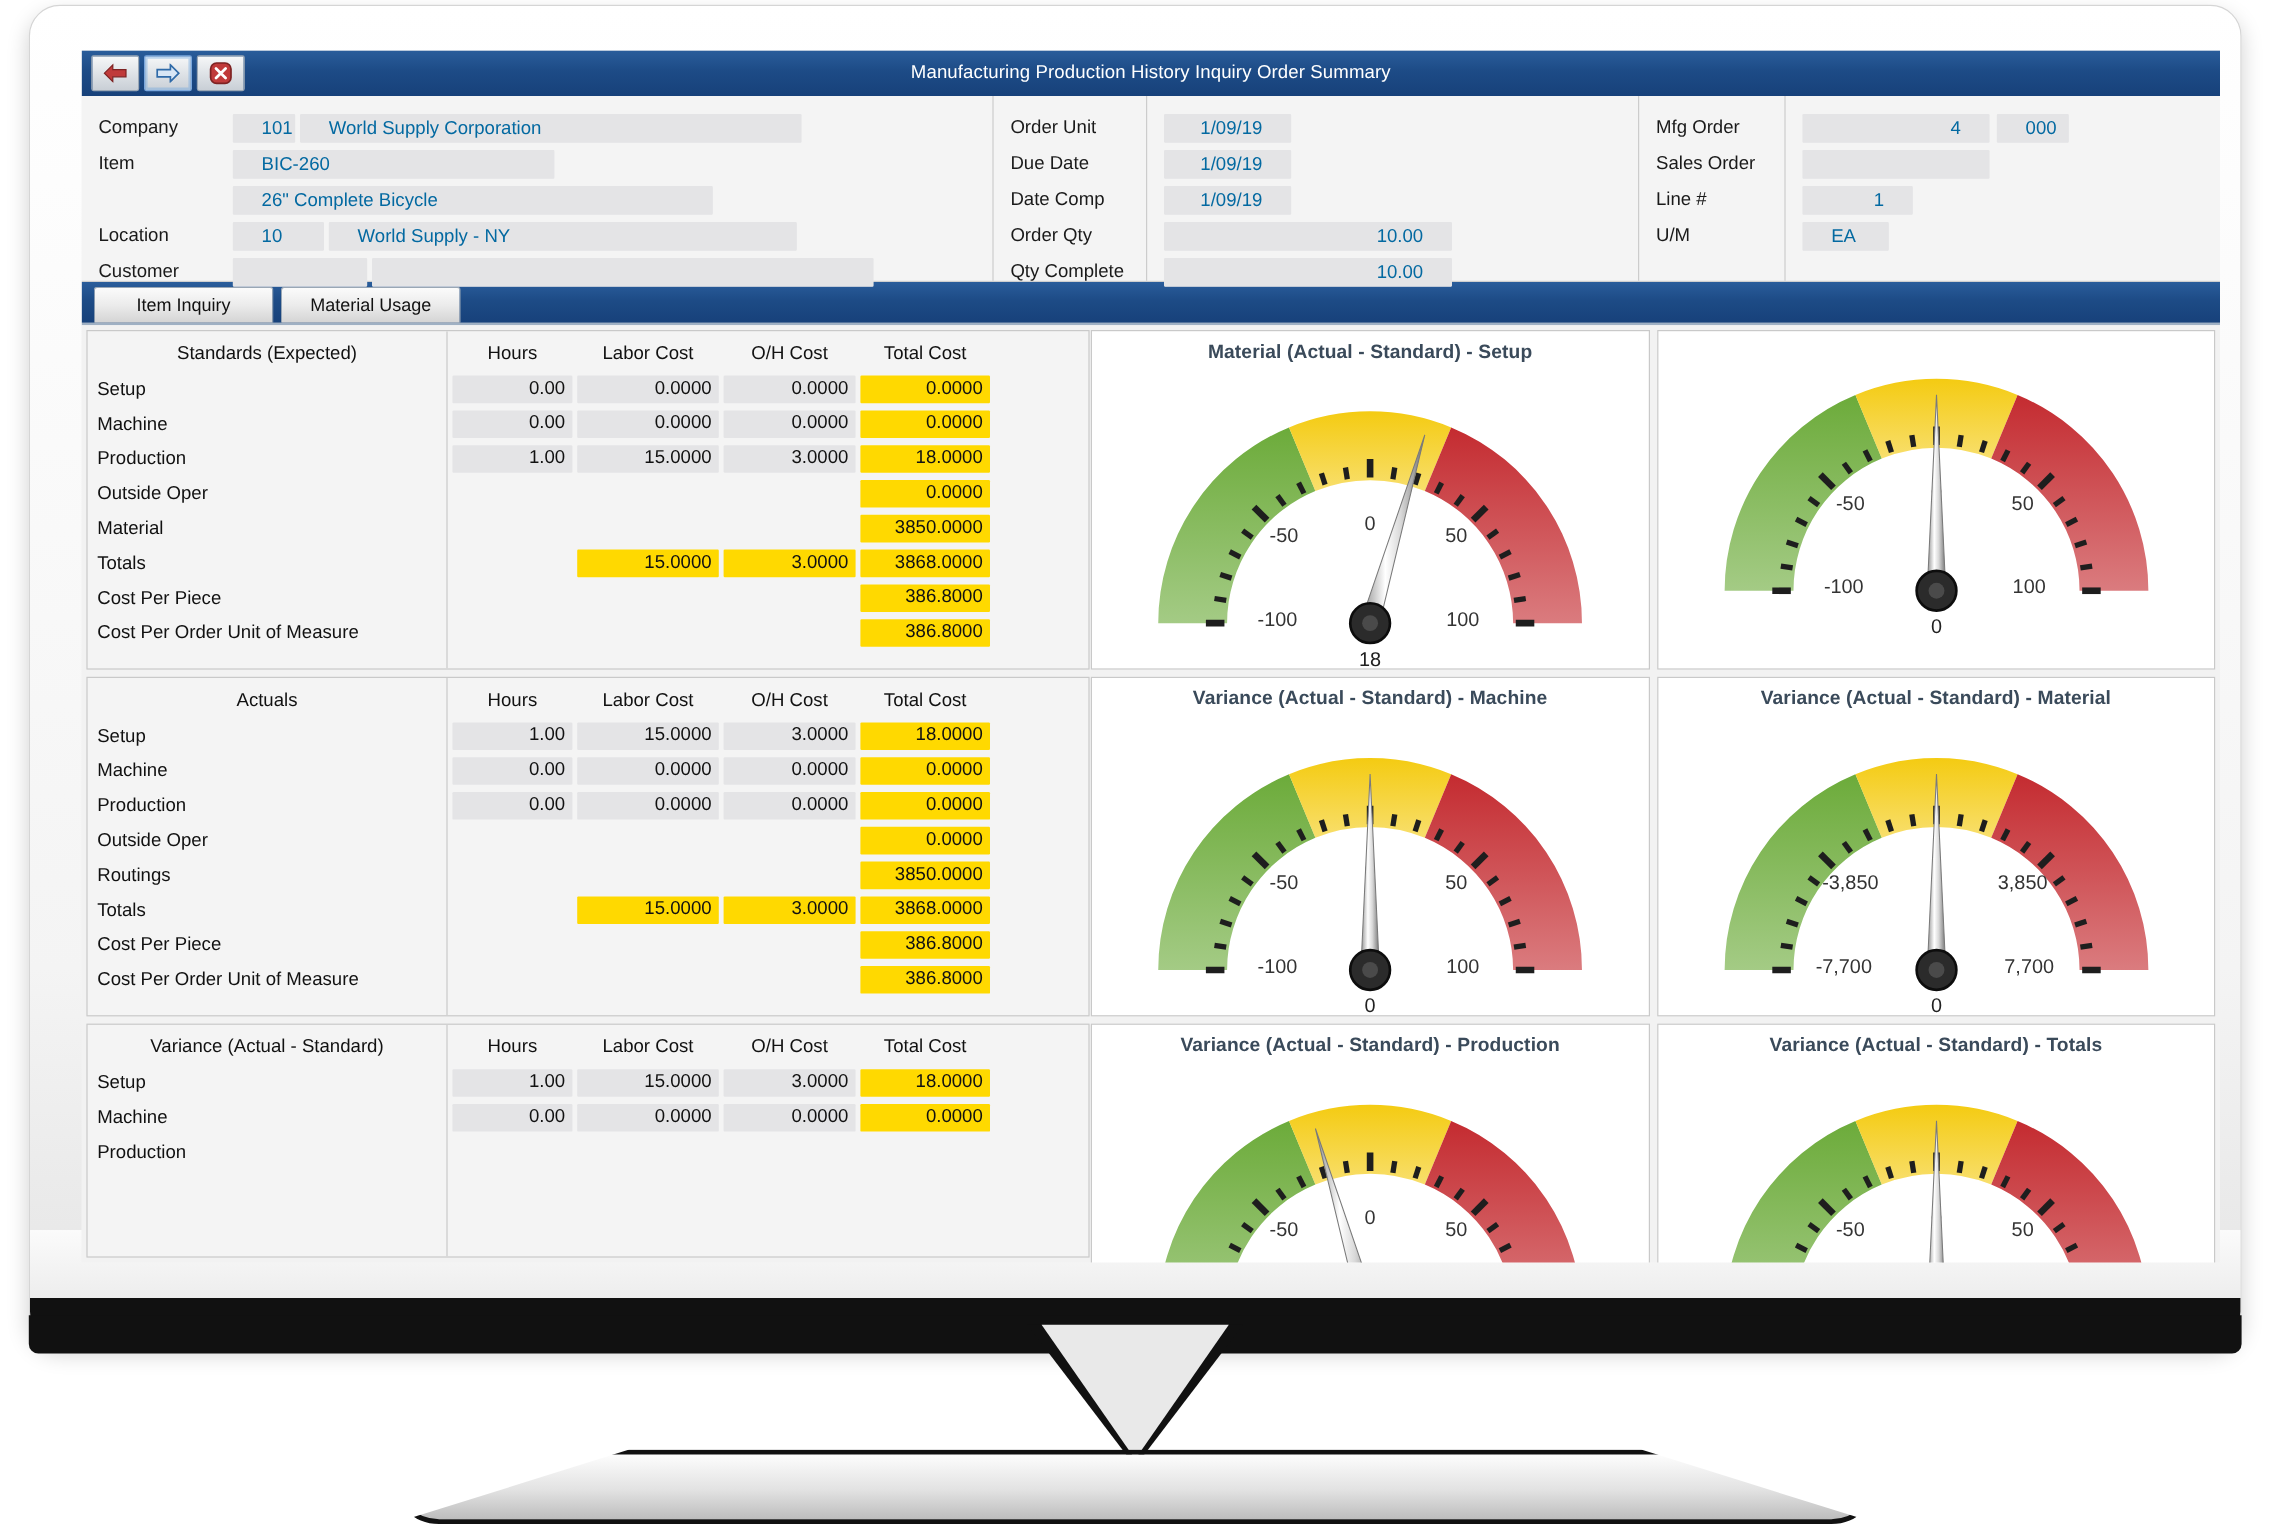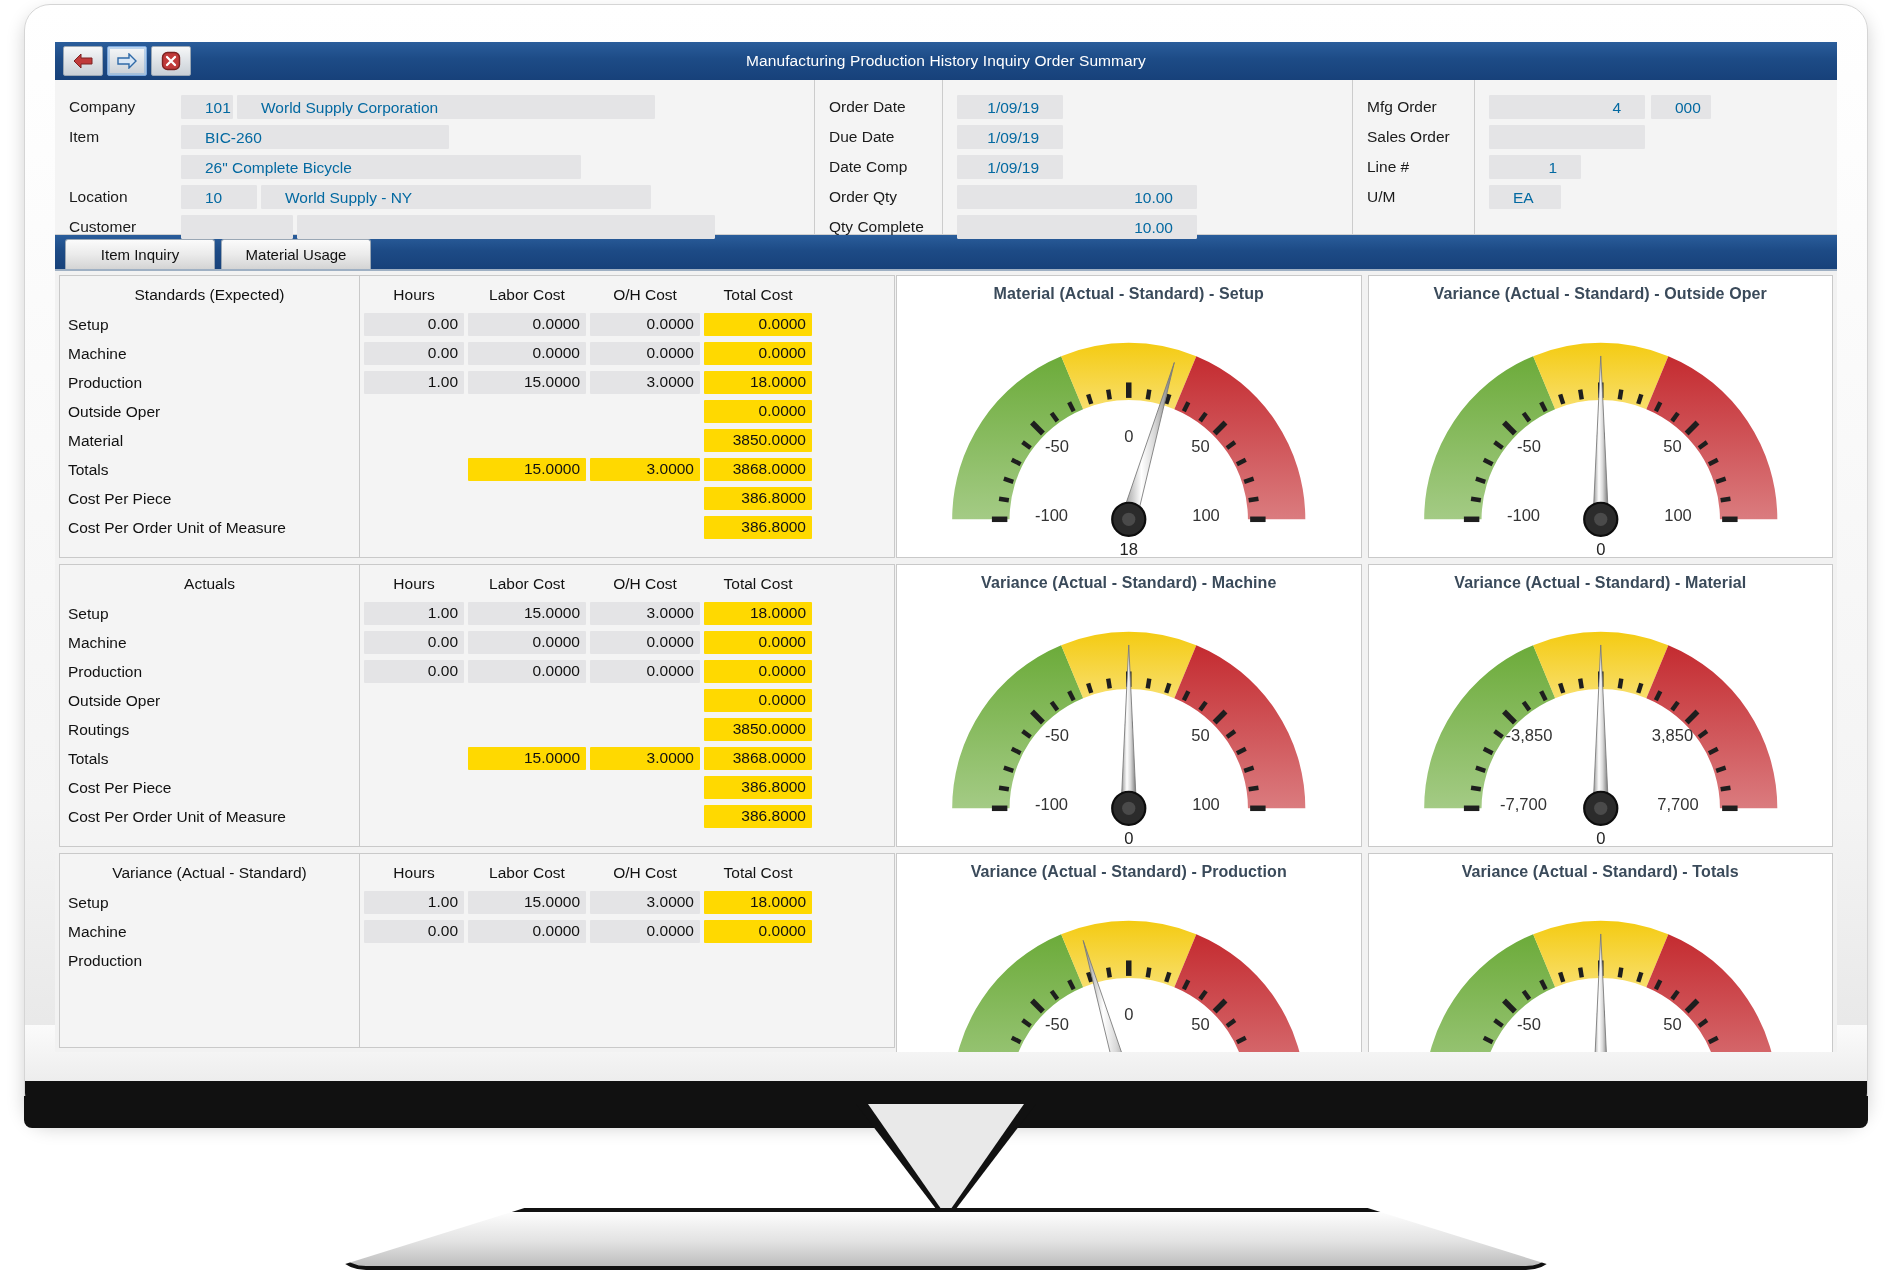--- a/index.html
+++ b/index.html
@@ -51,21 +51,21 @@
   .stand-base-shadow{
     position:absolute; left:50%; top:1206px; transform:translateX(-50%);
     width:1268px; height:68px; background:#111;
     border-radius: 10px 10px 44px 44px;
     clip-path: polygon(15.5% 0, 84.5% 0, 100% 100%, 0% 100%);
     z-index:-1;
   }
 
   
   .screen {
-    position:absolute; left:55px; top:42px; width:1782px; height:1010px;
+    position:absolute; left:68px; top:42px; width:1782px; height:1010px;
     background:#f2f2f2; overflow:hidden;
   }
 
   
   .titlebar {
     position:relative; height:38px;
     background: linear-gradient(180deg,#2a5d9b 0%,#1d4b86 45%,#17417a 100%);
     display:flex; align-items:center;
   }
   .nav-btns { display:flex; gap:4px; margin-left:8px; }
@@ -229,21 +229,21 @@
         </div>
         <div class="frow">
           <div class="flabel">Customer</div>
           <div class="fbox" style="width:112px"></div>
           <div class="fbox" style="width:418px;margin-left:4px"></div>
         </div>
       </div>
 
       <div class="hgroup g2">
         <div class="frow">
-          <div class="flabel">Order Date</div>
+          <div class="flabel">Order Unit</div>
         </div>
         <div class="frow">
           <div class="flabel">Due Date</div>
         </div>
         <div class="frow">
           <div class="flabel">Date Comp</div>
         </div>
         <div class="frow">
           <div class="flabel">Order Qty</div>
         </div>
@@ -541,21 +541,20 @@
                   <text x="275.05382386916233" y="130.9461761308376" text-anchor="middle" dominant-baseline="middle" class="tick-lbl">50</text>
                   <text x="280" y="193.99999999999997" text-anchor="middle" dominant-baseline="middle" class="tick-lbl">100</text>
                   <path d="M 216.7220557997386 197.9529377422746 L 251.29068369380593 53.876534519812424 L 203.2779442002614 194.0470622577254 Z" fill="url(#ndl0)" stroke="#7a7a7a" stroke-width="0.8"></path>
                   <circle cx="210" cy="196" r="15" fill="#2b2b2b" stroke="#0d0d0d" stroke-width="2"></circle>
                   <circle cx="210" cy="196" r="6" fill="#4a4a4a"></circle>
                   <text x="210" y="228" text-anchor="middle" class="val-lbl">18</text>
                 </svg>
               </div>
           </div>
           <div class="gauge-card">
-            <div class="gauge-title">Variance (Actual - Standard) - Outside Oper</div>
             <div class="gauge-host">
                 <svg viewBox="0 0 420 230" class="gauge-svg" width="100%" preserveAspectRatio="xMidYMin meet">
                   <defs>
                     <linearGradient id="bg1_0" x1="0" y1="1" x2="0" y2="0">
                       <stop offset="0%" stop-color="#6cab3a" stop-opacity="0.62"></stop>
                       <stop offset="100%" stop-color="#6cab3a"></stop>
                     </linearGradient>
                     <linearGradient id="bg1_1" x1="0" y1="1" x2="0" y2="0">
                       <stop offset="0%" stop-color="#f4cb12" stop-opacity="0.62"></stop>
                       <stop offset="100%" stop-color="#f4cb12"></stop>

